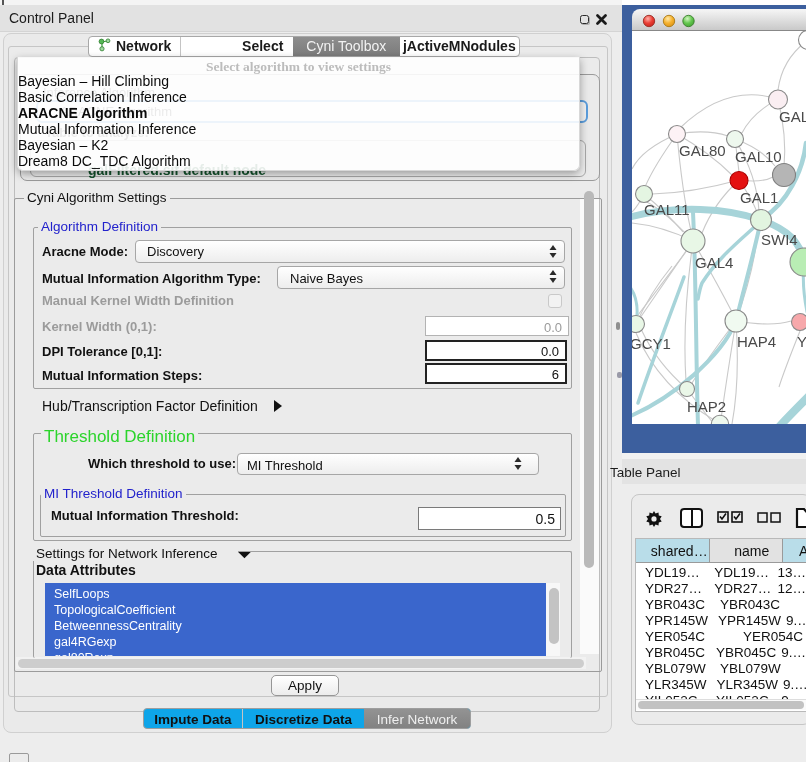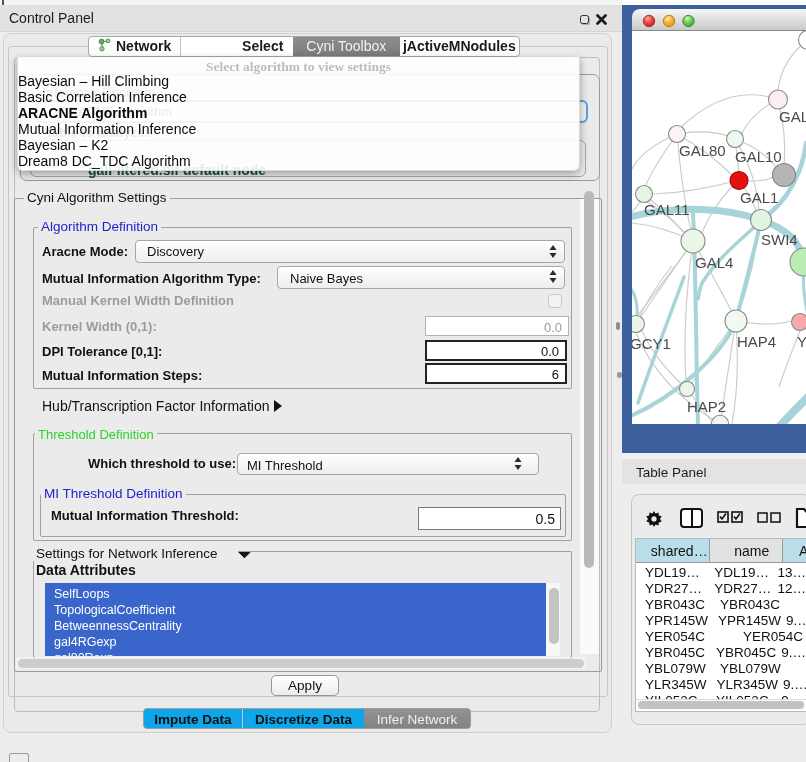--- a/index.html
+++ b/index.html
@@ -64,27 +64,27 @@
 
 <div class="abs b" style="left:42px;top:319px;font-size:13px;color:#9b9b9b;">Kernel Width (0,1):</div>
 <div class="abs" style="left:425px;top:316px;width:144px;height:20px;border:1px solid #b3b3b3;background:#fff;font-size:13px;color:#9b9b9b;text-align:right;padding:3px 6px 0 0;">0.0</div>
 
 <div class="abs b" style="left:42px;top:344px;font-size:13px;color:#111;">DPI Tolerance [0,1]:</div>
 <div class="abs" style="left:425px;top:340px;width:142px;height:21px;border:2px solid #222;background:#fff;font-size:13px;color:#111;text-align:right;padding:2px 6px 0 0;">0.0</div>
 
 <div class="abs b" style="left:42px;top:368px;font-size:13px;color:#111;">Mutual Information Steps:</div>
 <div class="abs" style="left:425px;top:363px;width:142px;height:21px;border:2px solid #222;background:#fff;font-size:13px;color:#111;text-align:right;padding:2px 6px 0 0;">6</div>
 
-<div class="abs" style="left:42px;top:398px;font-size:14px;color:#111;">Hub/Transcription Factor Information</div>
+<div class="abs" style="left:42px;top:398px;font-size:14px;color:#111;">Hub/Transcription Factor Definition</div>
 <svg class="abs" style="left:272px;top:399px;" width="12" height="14" viewBox="0 0 12 14">
       <path d="M2 1 L10 7 L2 13 Z" fill="#111"></path>
     </svg>
 
 <div class="abs" style="left:33px;top:433px;width:539px;height:108px;border:1px solid #a0a0a0;border-radius:2px;"></div>
-<div class="abs" style="left:35px;top:427px;background:#ebebeb;padding:0 3px;font-size:13px;color:#2bd42b;">Threshold Definition</div>
+<div class="abs" style="left:41px;top:427px;background:#ebebeb;padding:0 3px;font-size:17px;color:#2bd42b;">Threshold Definition</div>
 
 <div class="abs b" style="left:88px;top:456px;font-size:13px;color:#111;">Which threshold to use:</div>
 <div class="abs combo" style="left:237px;top:453px;width:302px;height:22px;"></div>
 <div class="abs" style="left:247px;top:458px;font-size:13px;color:#111;">MI Threshold</div>
 
 <div class="abs" style="left:40px;top:494px;width:526px;height:43px;border:1px solid #a0a0a0;border-radius:2px;"></div>
 <div class="abs" style="left:41px;top:486px;background:#ebebeb;padding:0 3px;font-size:13.5px;color:#2222cc;">MI Threshold Definition</div>
 <div class="abs b" style="left:51px;top:508px;font-size:13px;color:#111;">Mutual Information Threshold:</div>
 <div class="abs" style="left:418px;top:507px;width:143px;height:23px;border:1.5px solid #7a7a7a;background:#fff;font-size:14px;color:#111;text-align:right;padding:3px 5px 0 0;">0.5</div>
 
@@ -243,21 +243,21 @@
     <text x="63" y="237">GAL4</text>
     <text x="-2" y="318">GCY1</text>
     <text x="105" y="316">HAP4</text>
     <text x="165" y="316">Y</text>
     <text x="55" y="381">HAP2</text>
   </g>
 </svg>
 
 <div class="abs" style="left:622px;top:453px;width:184px;height:6px;background:#f1f1f1;"></div>
 <div class="abs" style="left:622px;top:459px;width:184px;height:25px;background:#e3e3e3;"></div>
-<div class="abs" style="left:636px;top:465px;font-size:13.5px;color:#1c1c1c;">Table Panel</div>
+<div class="abs" style="left:610px;top:465px;font-size:13.5px;color:#1c1c1c;">Table Panel</div>
 
 <div class="abs" style="left:631px;top:494px;width:180px;height:231px;background:#ebebeb;border:1px solid #c6c6c6;border-radius:8px;"></div>
 
 <svg class="abs" style="left:645px;top:510px;" width="18" height="18" viewBox="0 0 18 18">
   <path d="M9 1 L10.5 3.5 L13.5 2.5 L13.8 5.5 L16.7 6.3 L15 8.9 L16.7 11.5 L13.8 12.4 L13.5 15.4 L10.5 14.4 L9 17 L7.5 14.4 L4.5 15.4 L4.2 12.4 L1.3 11.5 L3 8.9 L1.3 6.3 L4.2 5.5 L4.5 2.5 L7.5 3.5 Z" fill="#111"></path>
   <circle cx="9" cy="8.9" r="2.6" fill="#ebebeb"></circle>
 </svg>
 <div class="abs" style="left:680px;top:508px;width:23px;height:20px;border:2.5px solid #111;border-radius:4px;background:#fff;"></div>
 <div class="abs" style="left:690.5px;top:510px;width:2.5px;height:16px;background:#111;"></div>
 <svg class="abs" style="left:717px;top:511px;" width="26" height="12" viewBox="0 0 26 12">

